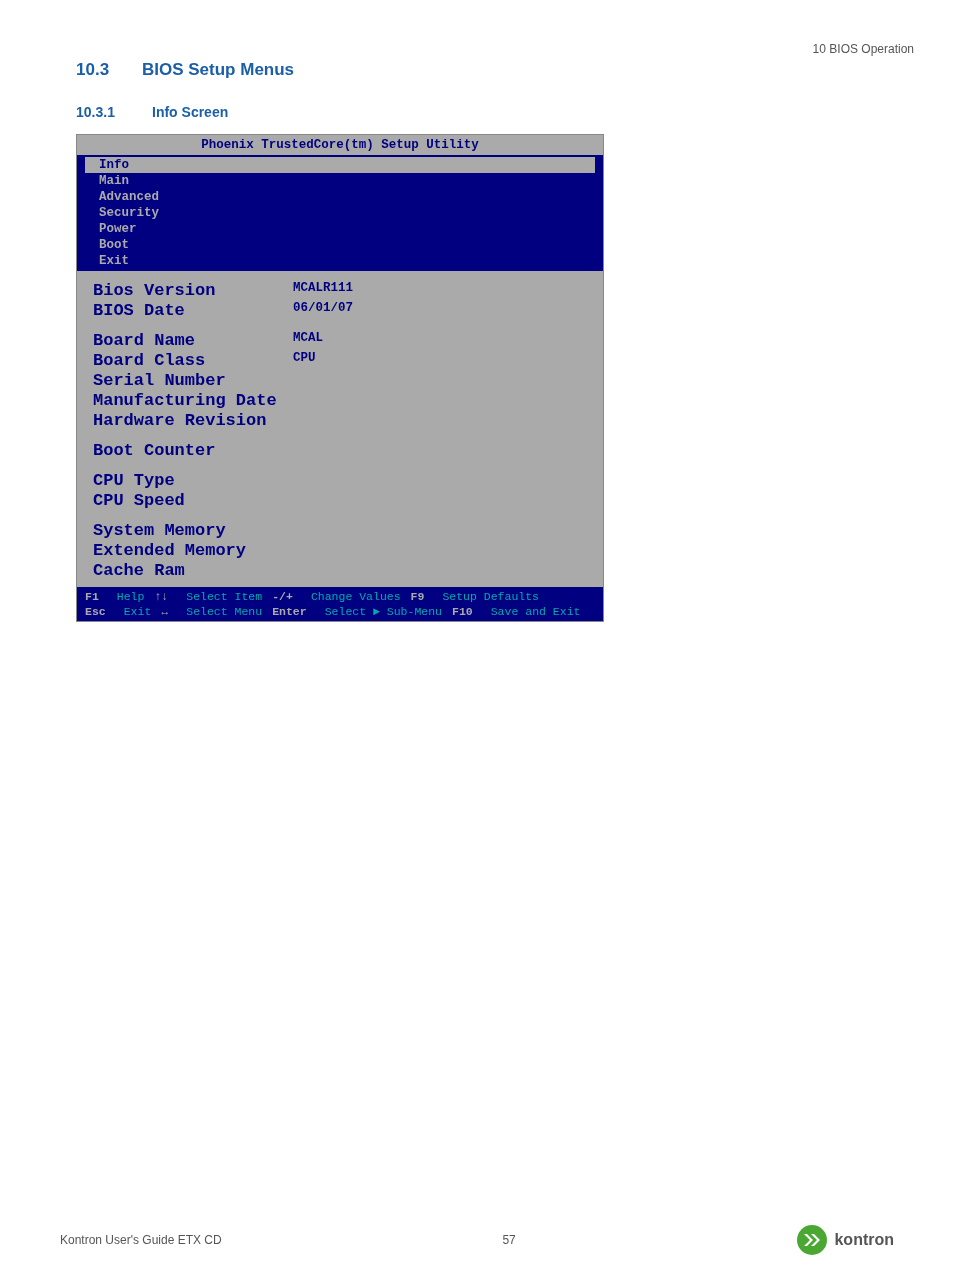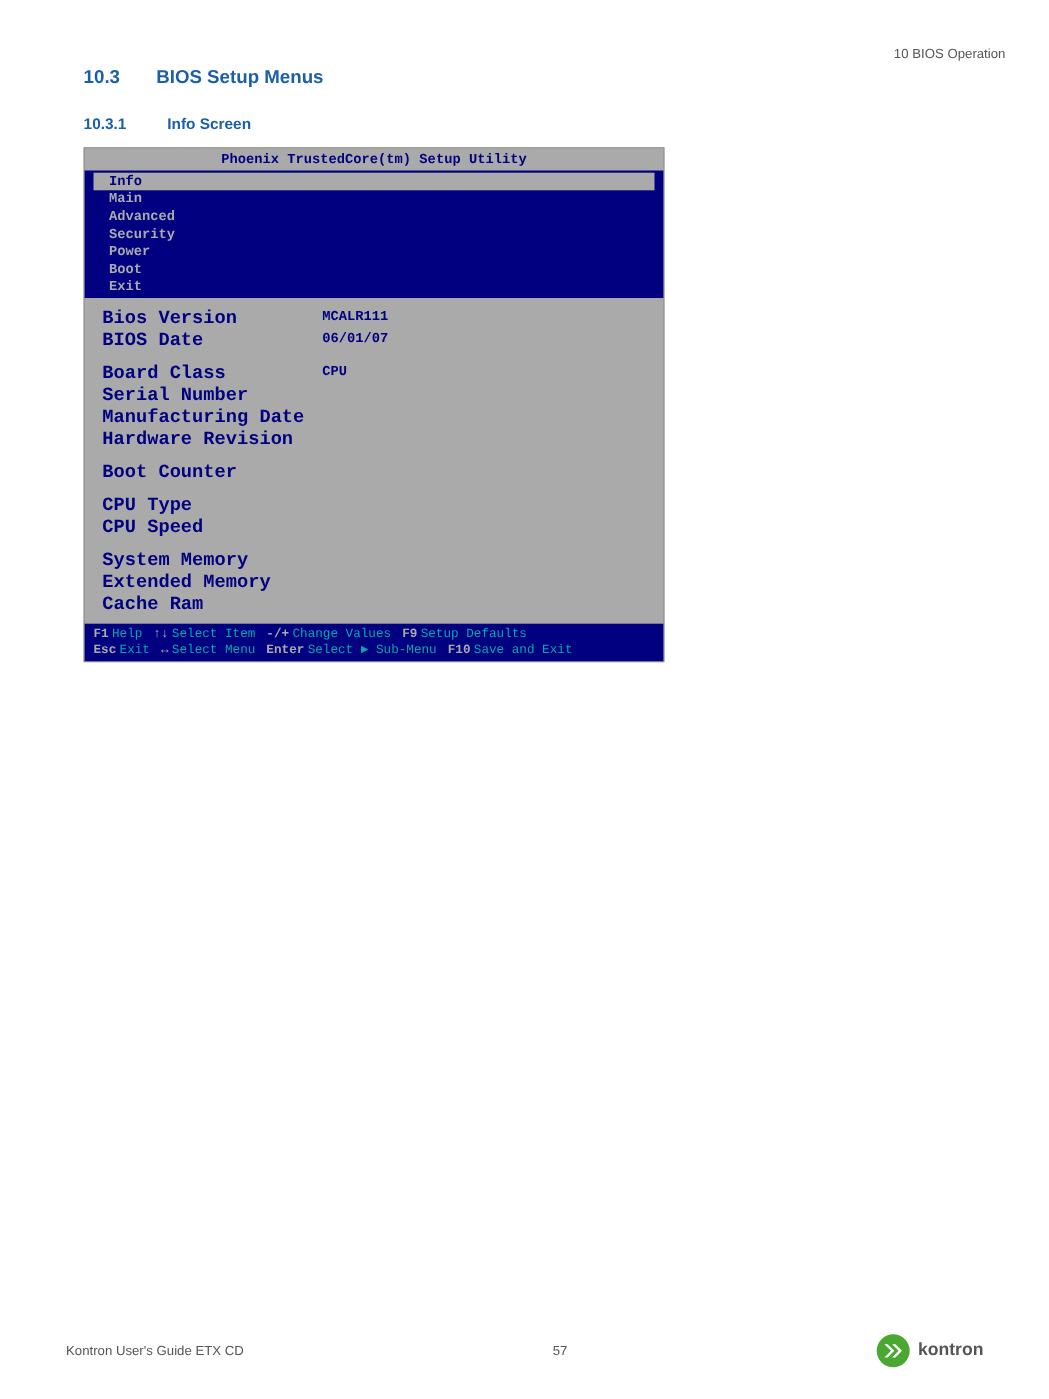--- a/index.html
+++ b/index.html
@@ -151,40 +151,40 @@
       display: flex;
       flex-direction: row;
       padding: 2px 6px;
       gap: 0;
       flex-wrap: wrap;
     }
 
     .bios-bottom-item {
       display: flex;
       align-items: center;
-      gap: 3px;
+      gap: 18px;
       margin-right: 10px;
       white-space: nowrap;
     }
 
     .bios-key {
       color: #aaaaaa;
       font-weight: bold;
       font-size: 11.5px;
     }
 
     .bios-key-desc {
       color: #00aaaa;
       font-size: 11.5px;
     }
 
     
     .page-footer {
       position: absolute;
-      bottom: 28px;
+      bottom: 16px;
       left: 0;
       right: 0;
       display: flex;
       justify-content: space-between;
       align-items: center;
       padding: 0 60px;
       font-size: 12px;
       color: #555;
       margin-top: 44px;
     }
@@ -251,20 +251,24 @@
     <div class="bios-content" id="bios-fields">
     <div class="bios-row">
           <span class="bios-label">Bios Version</span>
           <span class="bios-value">MCALR111</span>
         </div>
         <div class="bios-row">
           <span class="bios-label">BIOS Date</span>
           <span class="bios-value">06/01/07</span>
         </div>
         <div class="bios-spacer"></div>
+        <div class="bios-row">
+          <span class="bios-label">Board Name</span>
+          <span class="bios-value">MCAL</span>
+        </div>
         <div class="bios-row">
           <span class="bios-label">Board Class</span>
           <span class="bios-value">CPU</span>
         </div>
         <div class="bios-row">
           <span class="bios-label">Serial Number</span>
           <span class="bios-value"></span>
         </div>
         <div class="bios-row">
           <span class="bios-label">Manufacturing Date</span>

